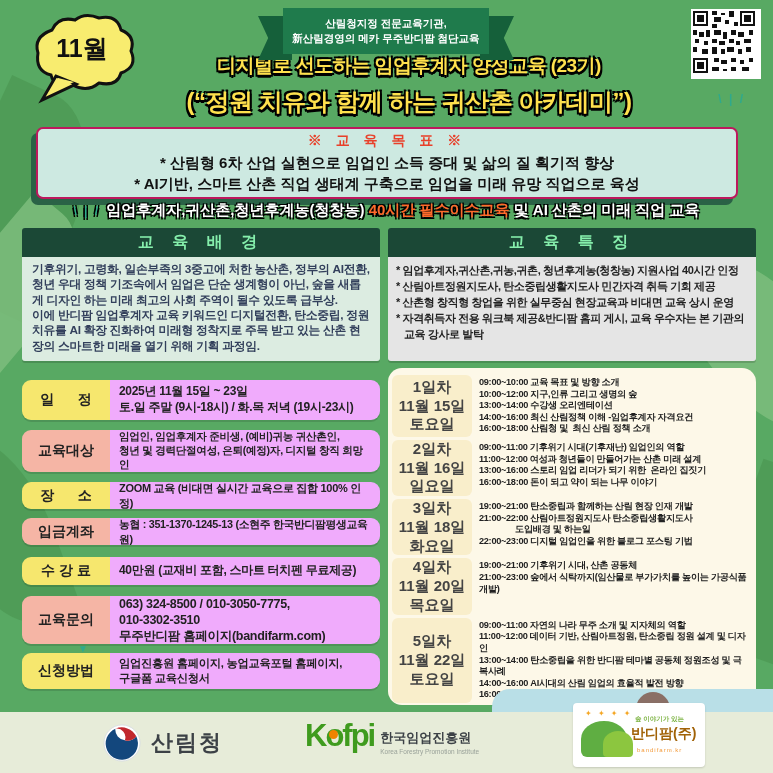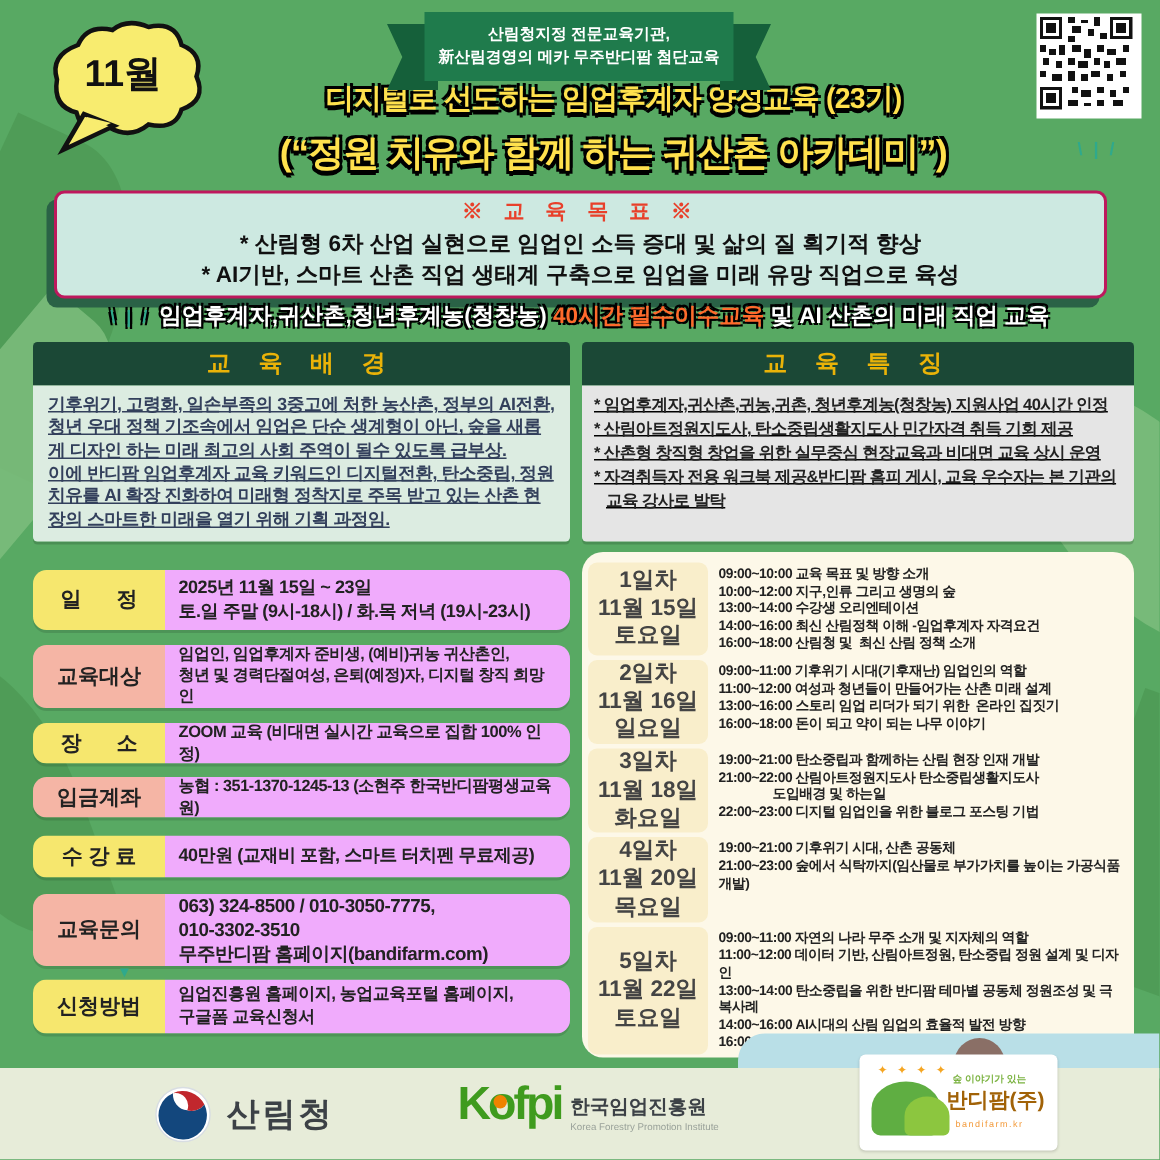--- a/index.html
+++ b/index.html
@@ -34,23 +34,23 @@
   .goals-line{color:#111;font-size:15px;font-weight:bold;line-height:1.4;}
   
   .tagline{position:absolute;left:0;top:201px;width:100%;text-align:center;font-size:15px;font-weight:bold;
       color:#fff;text-shadow:-1.5px -1.5px 0 #000,1.5px -1.5px 0 #000,-1.5px 1.5px 0 #000,1.5px 1.5px 0 #000;}
   .tagline .hl{color:#ff6a2b;}
   
   .panel{position:absolute;top:228px;height:133px;border-radius:3px;overflow:hidden;
       box-shadow:0 2px 0 rgba(0,0,0,.15);}
   .panel.left{left:22px;width:358px;}
   .panel.right{left:388px;width:368px;}
-  .panel-h{height:29px;background:#1b4836;color:#eab308;font-size:16px;font-weight:bold;
+  .panel-h{height:29px;background:#1b4836;color:#86efac;font-size:16px;font-weight:bold;
       letter-spacing:7px;display:flex;align-items:center;justify-content:center;}
-  .panel-b{height:128px;box-sizing:border-box;text-decoration:underline;}
+  .panel-b{height:128px;box-sizing:border-box;}
   .panel.left .panel-b{background:#dcece1;padding:5px 10px;font-size:11.8px;font-weight:600;
       color:#33405c;line-height:1.3;white-space:pre-line;letter-spacing:-.3px;}
   .panel.right .panel-b{background:#e5e5e5;padding:6px 8px;}
   .feat-item{font-size:11px;font-weight:600;color:#222;line-height:1.45;letter-spacing:-.4px;
       padding-left:8px;text-indent:-8px;}
   
   .info-row{position:absolute;left:22px;width:358px;display:flex;border-radius:9px;overflow:hidden;
       box-shadow:0 2px 0 rgba(0,0,0,.12);}
   .info-label{width:88px;flex:none;display:flex;align-items:center;justify-content:center;
       font-size:14px;font-weight:bold;color:#222;white-space:pre;}

